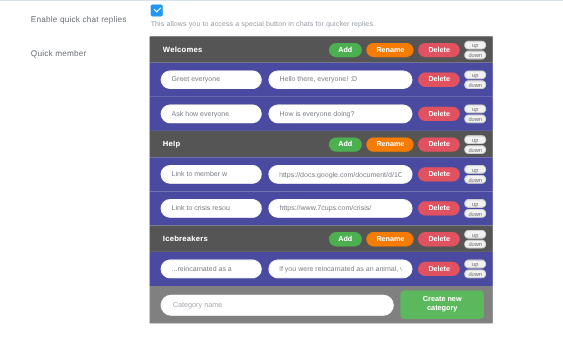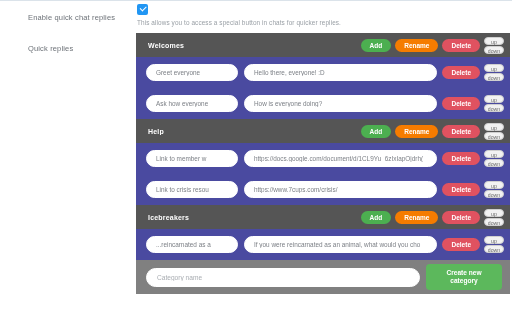--- a/index.html
+++ b/index.html
@@ -61,21 +61,21 @@
     color: #9aa0a6;
     font-size: 6.4px;
     letter-spacing: .1px;
     white-space: nowrap;
   }
 
   
   .qr-panel {
     position: absolute;
     left: 136px; top: 32px;
-    width: 374px;
+    width: 312px;
   }
 
   .category { width: 100%; }
 
   .cat-header {
     background: #555555;
     height: 24px;
     display: flex;
     align-items: center;
     padding: 0 6px 0 12px;
@@ -192,21 +192,21 @@
     padding: 0 4px;
   }
 </style>
 </head>
 <body>
 
 <div class="page">
 
   <div class="labels">
     <div class="field-label label-enable">Enable quick chat replies</div>
-    <div class="field-label label-quick">Quick replies</div>
+    <div class="field-label label-quick">Quick member</div>
   </div>
 
   <div class="checkbox-wrap">
     <span class="checkbox"></span>
   </div>
   <div class="helper-text">This allows you to access a special button in chats for quicker replies.</div>
 
   <div class="qr-panel" id="qr-panel">
       <div class="category">
         <div class="cat-header">

